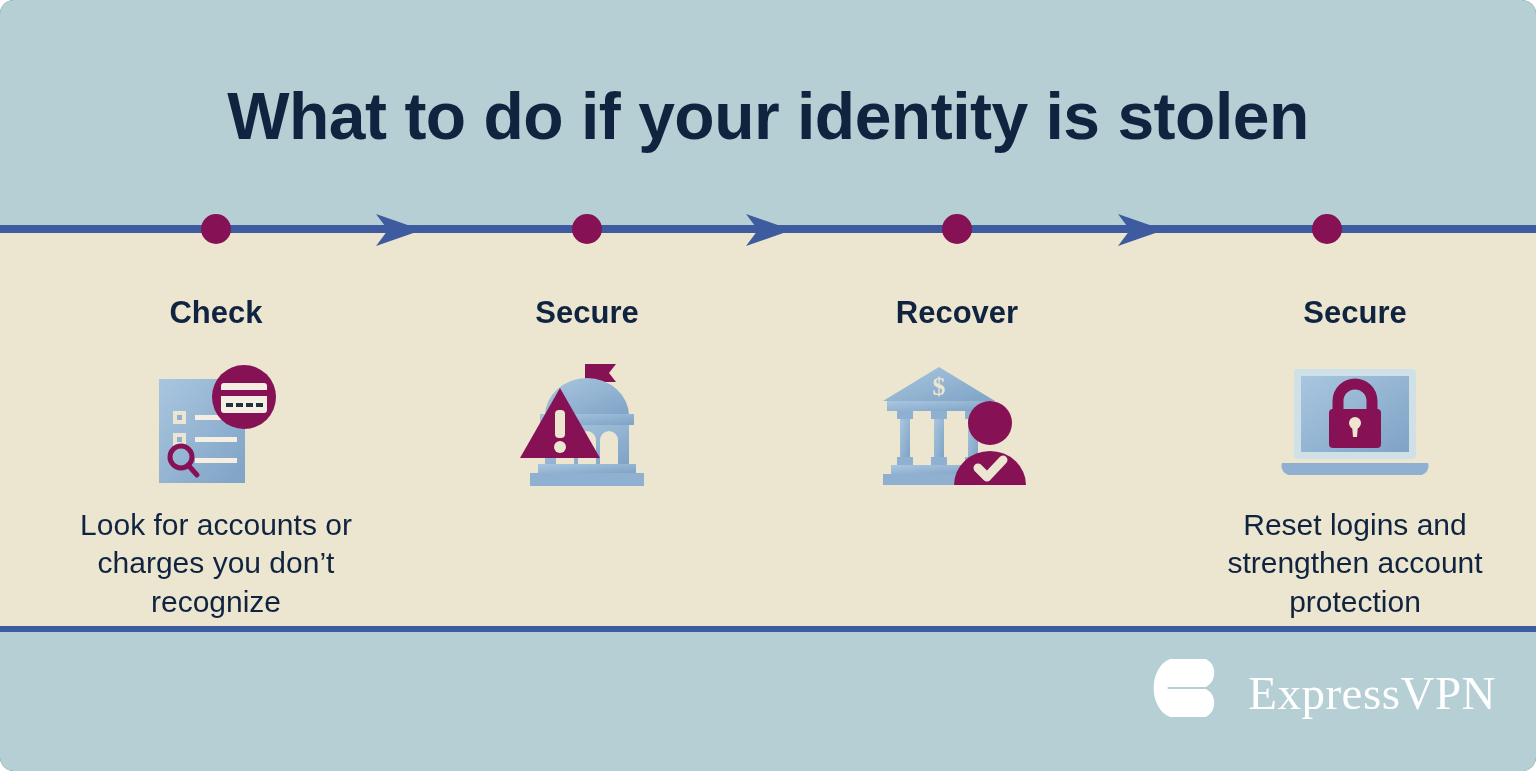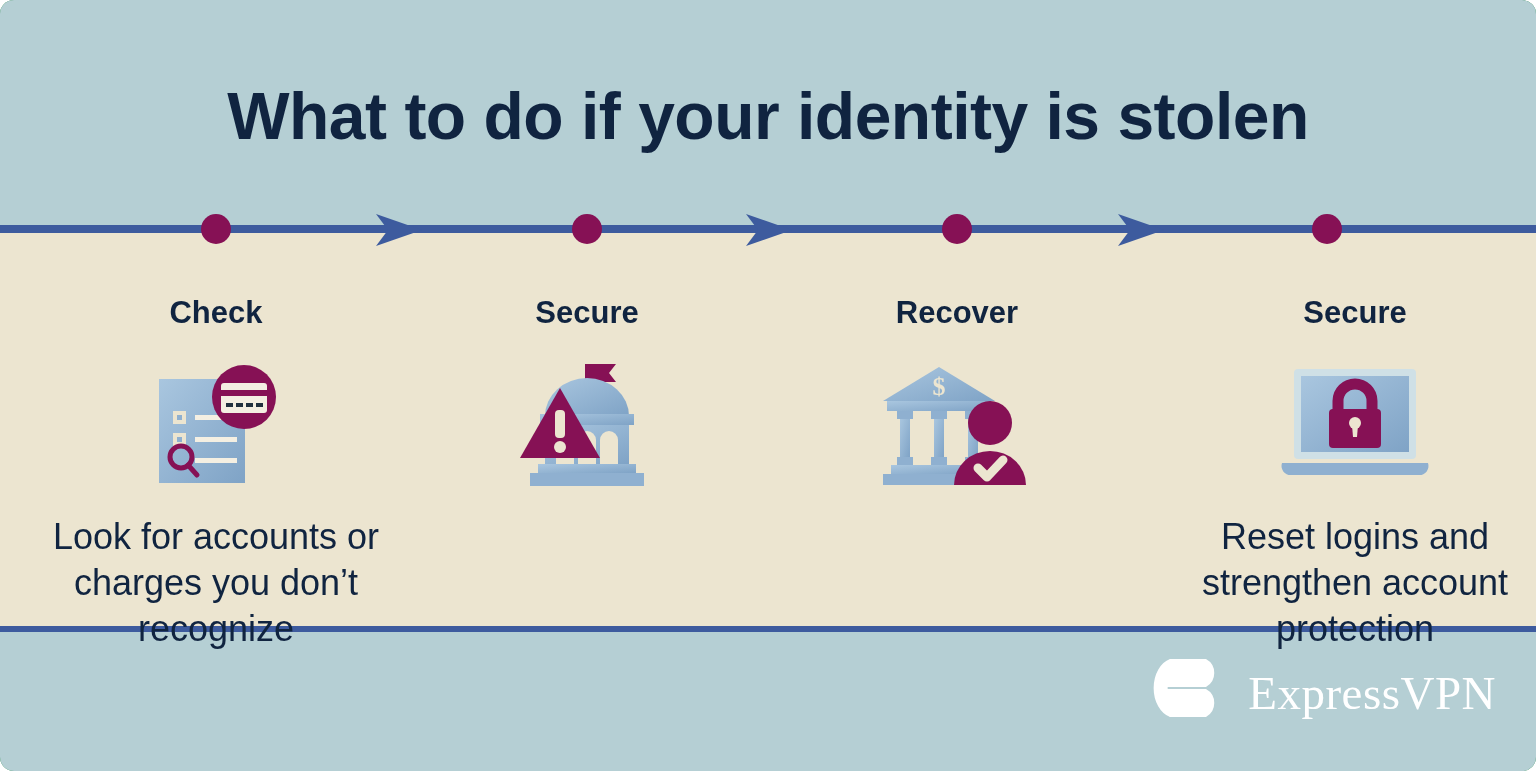--- a/index.html
+++ b/index.html
@@ -90,23 +90,23 @@
     line-height: 1;
   }
   .icon-wrap {
     height: 140px;
     margin-top: 26px;
     display: flex;
     align-items: center;
     justify-content: center;
   }
   .col-caption {
-    margin-top: 20px;
+    margin-top: 12px;
     color: #102440;
-    font-size: 36px;
+    font-size: 30px;
     font-weight: 400;
     line-height: 1.28;
     padding: 0 26px;
   }
   
   .logo {
     position: absolute;
     right: 40px;
     top: 655px;
     display: flex;

